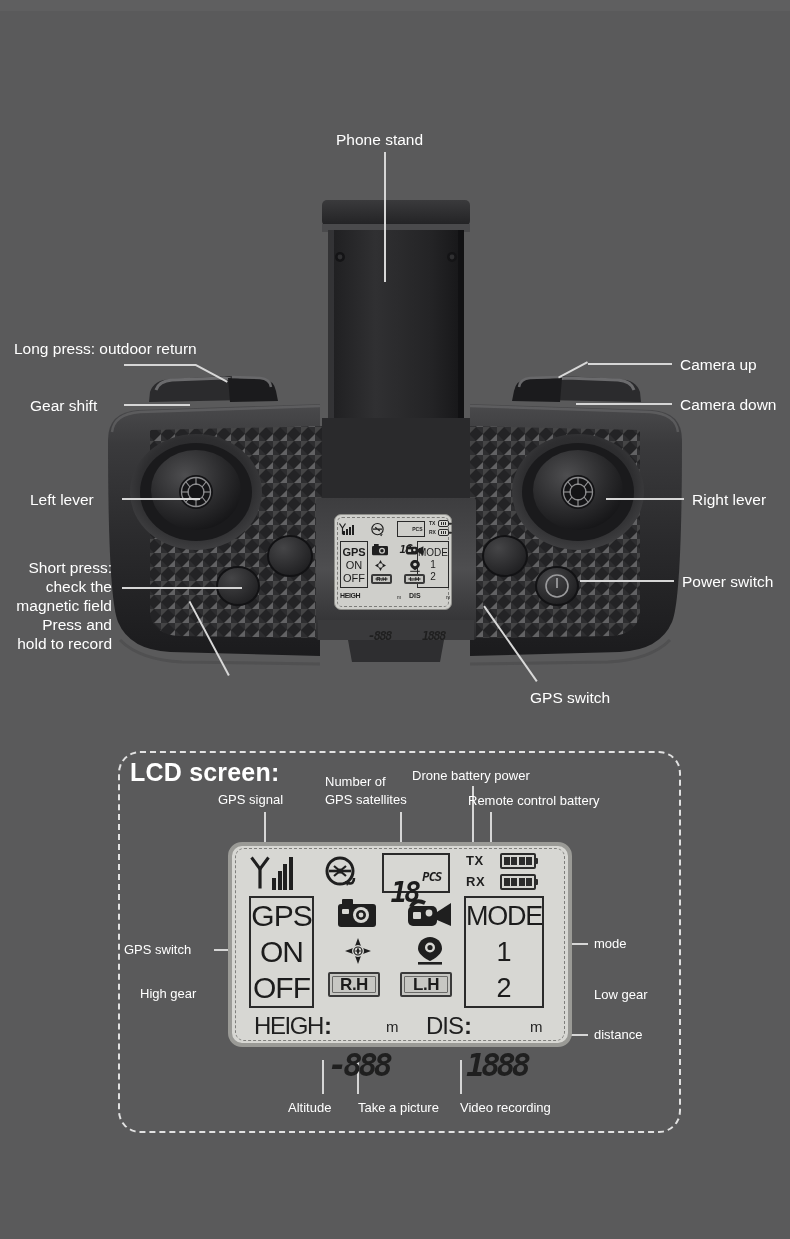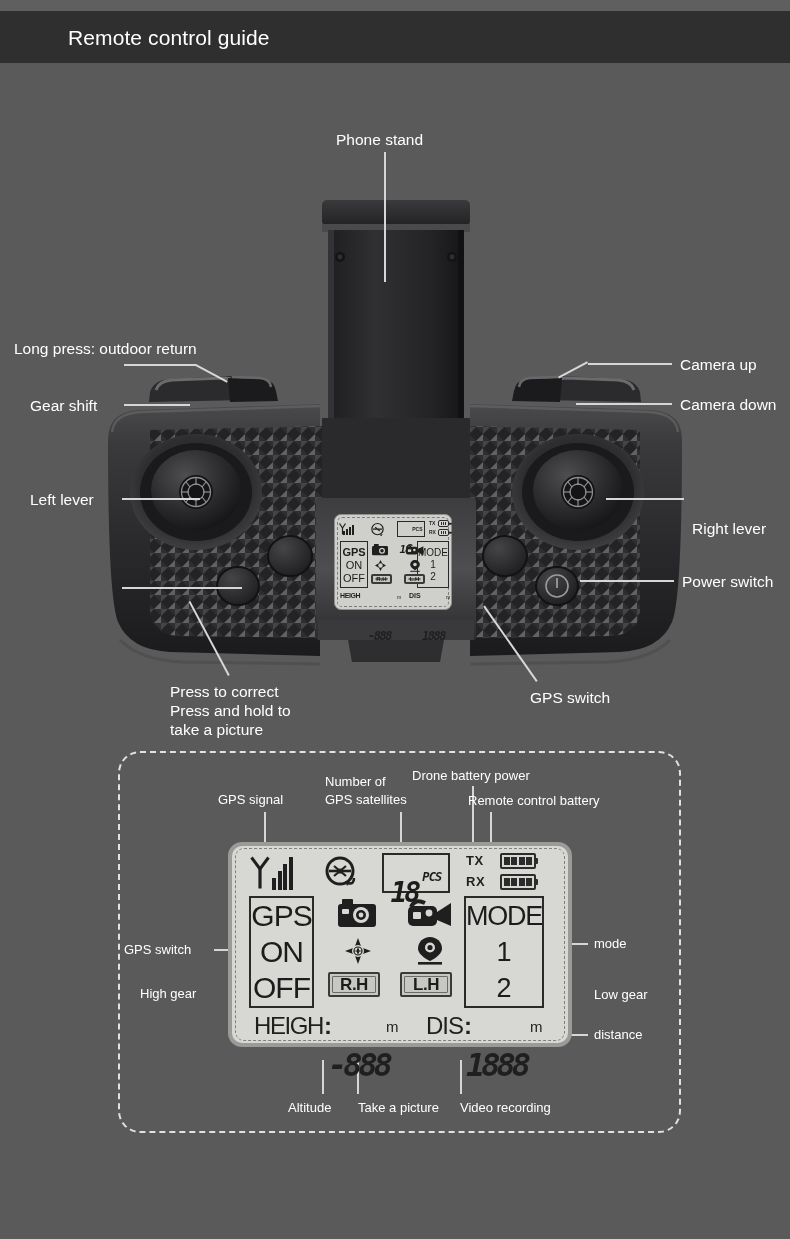--- a/index.html
+++ b/index.html
@@ -91,23 +91,20 @@
 
   .bars { position:absolute; display:flex; align-items:flex-end; gap:1.5px; }
   .bars i { display:block; background:#1f1f1f; }
 </style>
 </head>
 <body>
 
 <div id="page">
 
   <div class="topstrip"></div>
-  <div class="header">
-    <div class="header-title">Remote control guide</div>
-  </div>
   <div class="header-under"></div>
 
   <svg id="controller" viewBox="0 0 790 700">
     <defs>
       <linearGradient id="bodyG" x1="0" y1="0" x2="0" y2="1">
         <stop offset="0" stop-color="#4a4a4c"></stop>
         <stop offset="0.16" stop-color="#3a3a3c"></stop>
         <stop offset="0.55" stop-color="#2a2a2c"></stop>
         <stop offset="1" stop-color="#1b1b1d"></stop>
       </linearGradient>
@@ -342,44 +339,47 @@
   <div class="lbl" style="left:14px; top:339px;">Long press: outdoor return</div>
   <div class="ln lnh" style="left:124px; top:364px; width:72px;"></div>
   <div class="diag" style="left:196px; top:364px; width:36px; transform:rotate(28deg);"></div>
 
   <div class="lbl" style="left:30px; top:396px;">Gear shift</div>
   <div class="ln lnh" style="left:124px; top:404px; width:66px;"></div>
 
   <div class="lbl" style="left:30px; top:490px;">Left lever</div>
   <div class="ln lnh" style="left:122px; top:498px; width:78px;"></div>
 
+  <div class="lbl r" style="left:0px; top:558px; width:112px; white-space:pre-line;">Short press:
+check the
+magnetic field
+Press and
+hold to record</div>
   <div class="ln lnh" style="left:122px; top:587px; width:120px;"></div>
 
-  <div class="lbl" style="left:170px; top:682px; white-space:pre-line;">Press to correct
-Press and hold to
-take a picture</div>
   <div class="diag" style="left:228px; top:676px; width:84px; transform:rotate(-118deg);"></div>
 
   <div class="lbl" style="left:530px; top:688px;">GPS switch</div>
   <div class="diag" style="left:536px; top:682px; width:92px; transform:rotate(-125deg);"></div>
 
   <div class="lbl" style="left:680px; top:355px;">Camera up</div>
   <div class="ln lnh" style="left:588px; top:363px; width:84px;"></div>
   <div class="diag" style="left:588px; top:363px; width:33px; transform:rotate(152deg);"></div>
 
   <div class="lbl" style="left:680px; top:395px;">Camera down</div>
   <div class="ln lnh" style="left:576px; top:403px; width:96px;"></div>
 
-  <div class="lbl" style="left:692px; top:490px;margin-top:29px;">Right lever</div>
+  <div class="lbl" style="left:692px; top:490px;">Right lever</div>
   <div class="ln lnh" style="left:606px; top:498px; width:78px;"></div>
 
   <div class="lbl" style="left:682px; top:572px;">Power switch</div>
   <div class="ln lnh" style="left:580px; top:580px; width:94px;"></div>
 
   <div class="dashbox"></div>
+  <div class="lcd-heading">LCD screen:</div>
 
   <div class="lbl sm" style="left:218px; top:791px;">GPS signal</div>
   <div class="ln lnv" style="left:264px; top:812px; height:60px;"></div>
 
   <div class="lbl sm" style="left:325px; top:773px; white-space:pre-line; line-height:18px;">Number of
 GPS satellites</div>
   <div class="ln lnv" style="left:400px; top:812px; height:60px;"></div>
 
   <div class="lbl sm" style="left:412px; top:767px;">Drone battery power</div>
   <div class="ln lnv" style="left:472px; top:786px; height:80px;"></div>

